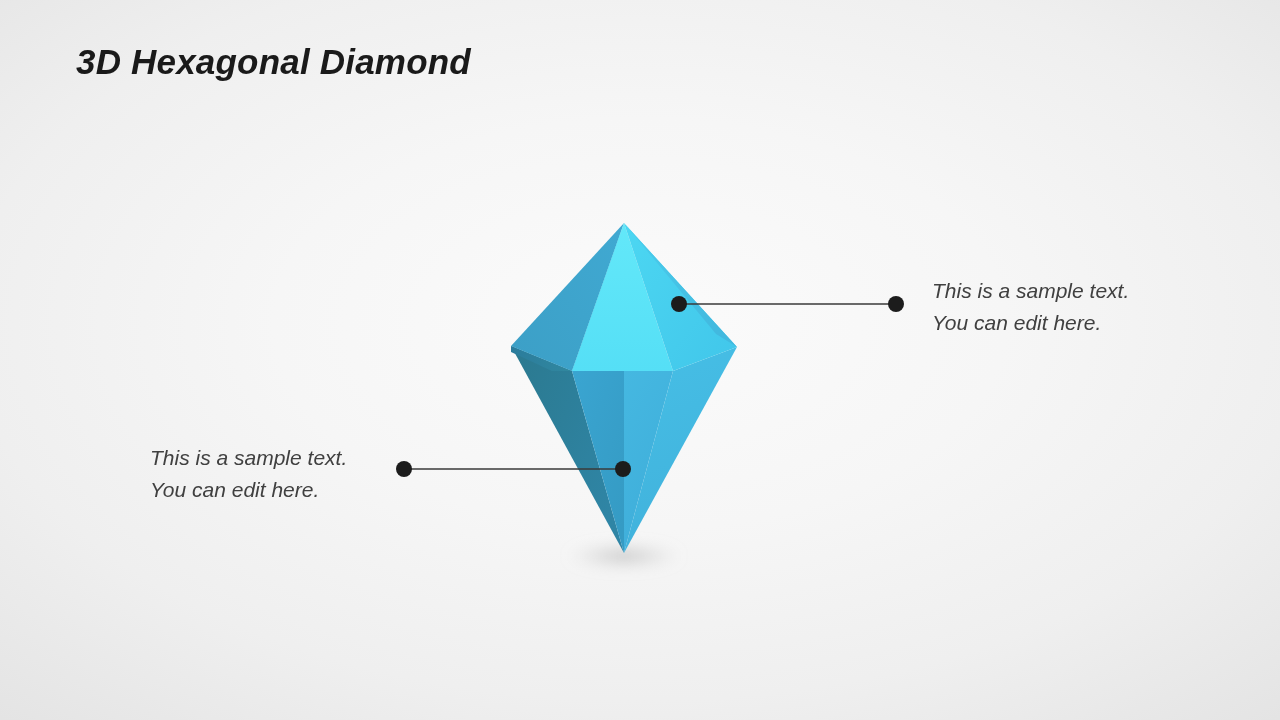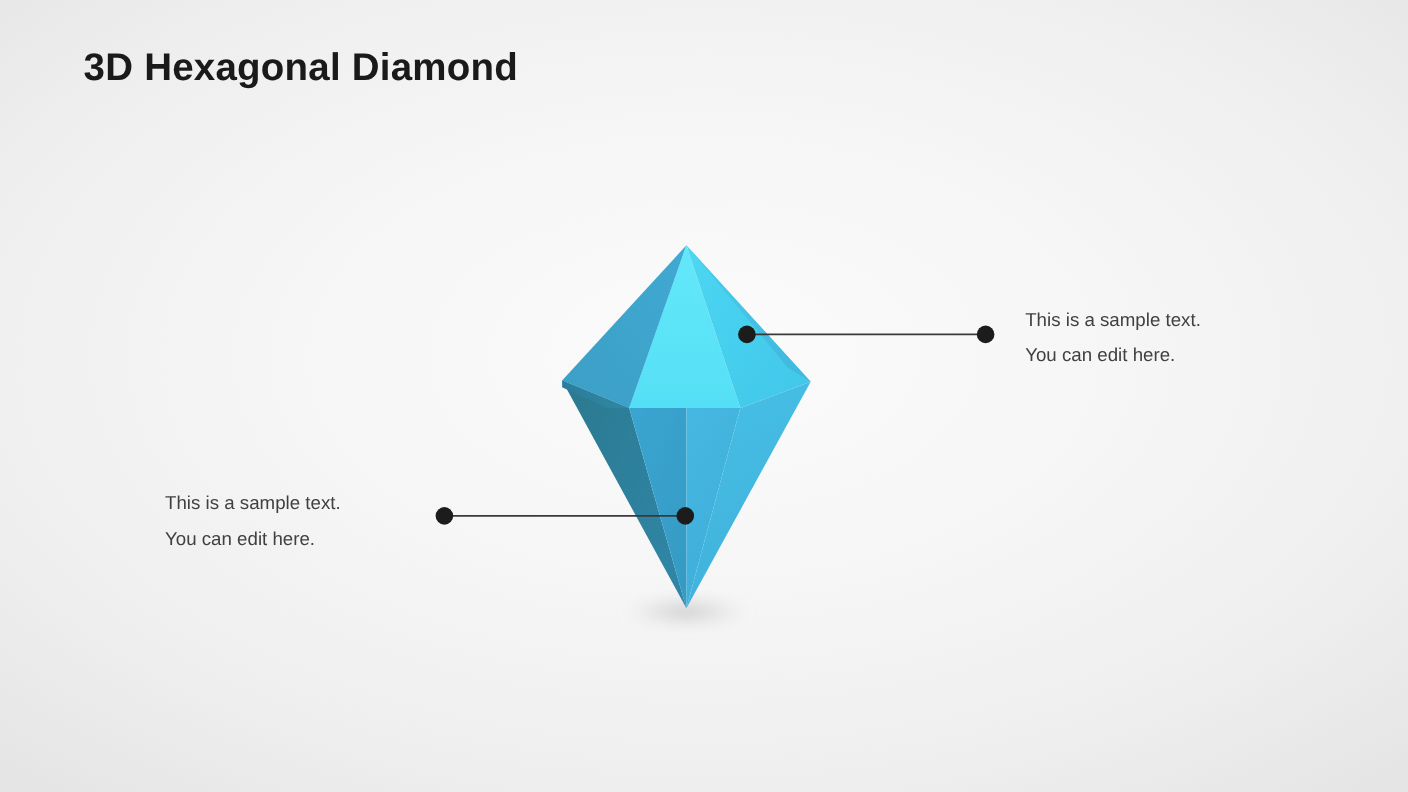--- a/index.html
+++ b/index.html
@@ -19,20 +19,21 @@
     width: 1280px;
     height: 720px;
     background:
       radial-gradient(ellipse 95% 95% at 50% 45%,
         #fbfbfb 0%,
         #f6f6f6 30%,
         #efefef 55%,
         #e4e4e4 78%,
         #d9d9d9 100%);
     overflow: hidden;
+    font-style: italic;
   }
 
   
   #slide-title {
     position: absolute;
     left: 76px;
     top: 42px;
     font-size: 35px;
     font-weight: bold;
     letter-spacing: 0.2px;
@@ -45,21 +46,21 @@
     position: absolute;
     left: 0;
     top: 0;
     width: 1280px;
     height: 720px;
   }
 
   
   .callout-text {
     position: absolute;
-    font-size: 17px;
+    font-size: 21px;
     line-height: 32px;
     color: #404040;
     white-space: nowrap;
   }
   #callout-right-text {
     left: 932px;
     top: 275px;
     text-align: left;
   }
   #callout-left-text {

